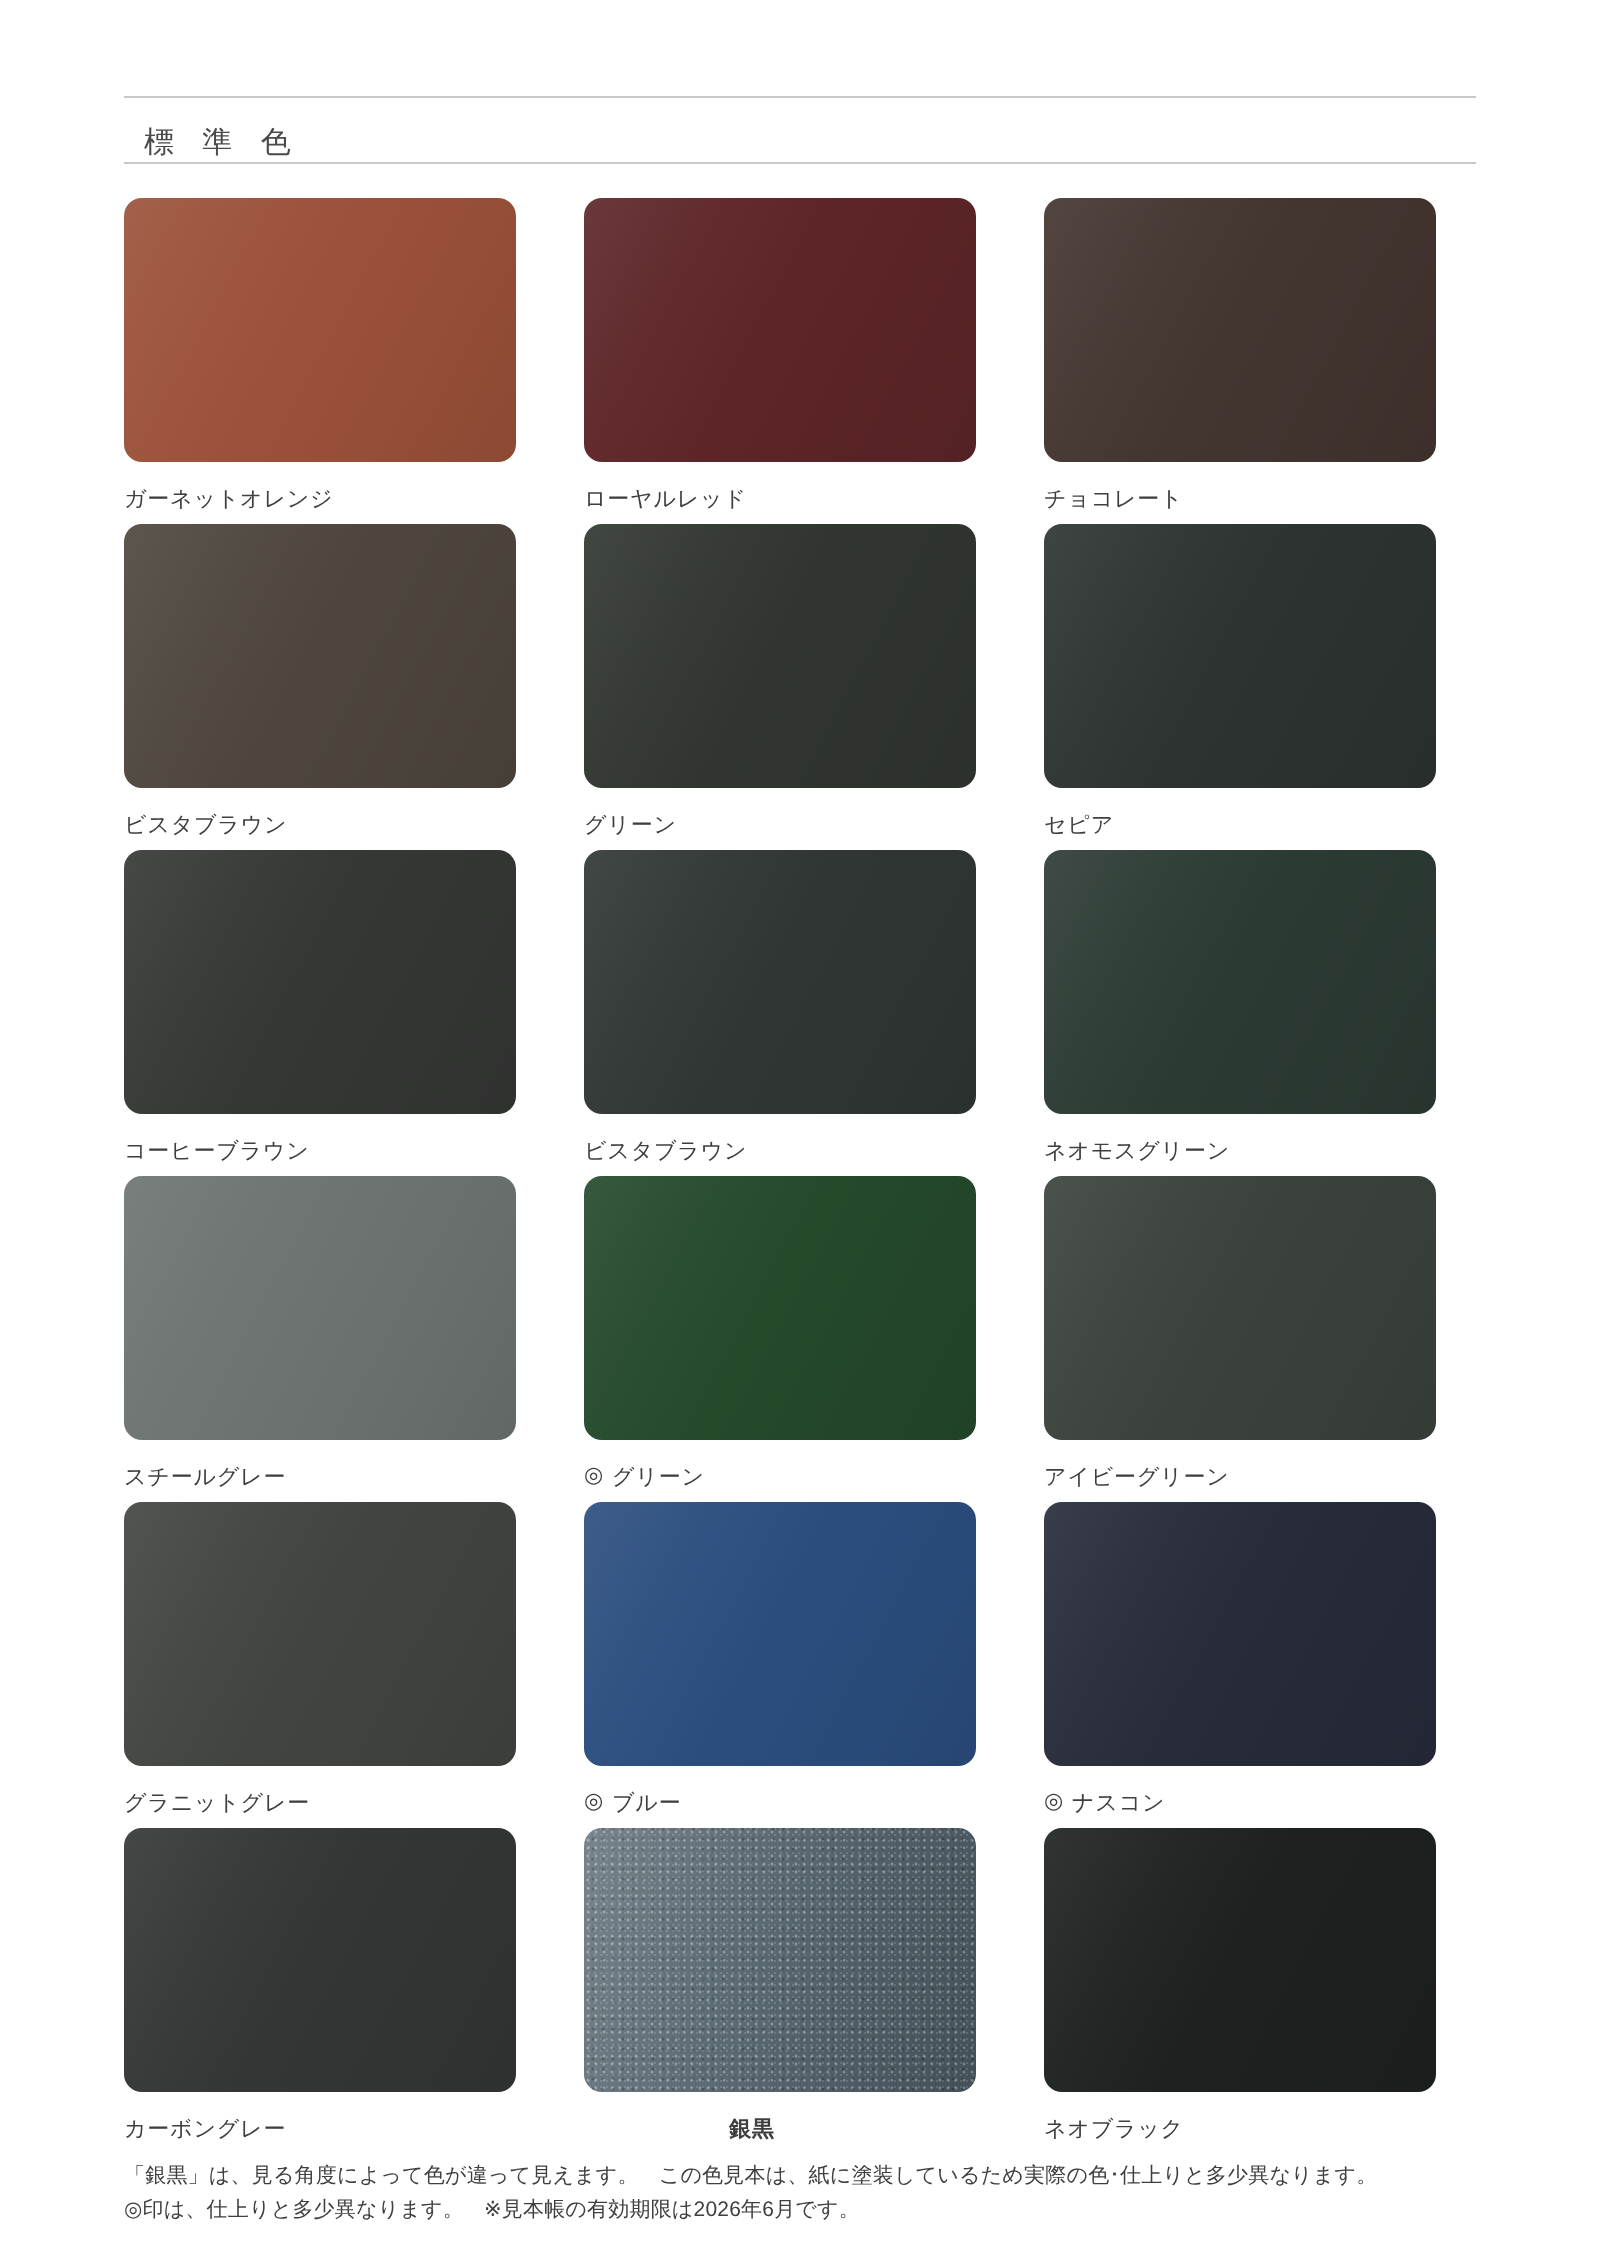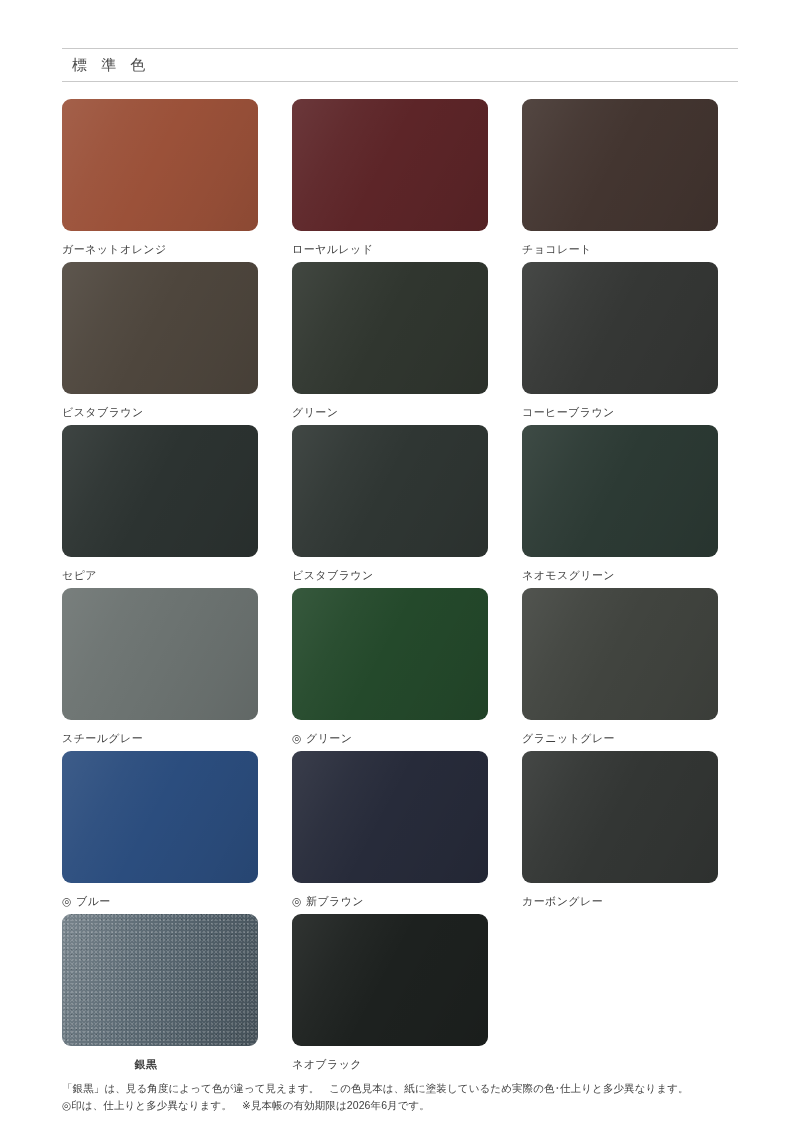--- a/index.html
+++ b/index.html
@@ -31,21 +31,21 @@
 
   .header-rule-top {
     height: 1px;
     background: #c9c9c9;
     width: 100%;
   }
 
   .header-title-row {
     height: 32px;
     display: flex;
-    align-items: center;
+    align-items: flex-end;
   }
 
   .header-title {
     font-size: 15px;
     letter-spacing: 5px;
     color: #4a4a4a;
     font-weight: 400;
     padding-left: 10px;
   }
 
@@ -195,29 +195,29 @@
           <span>ビスタブラウン</span>
         </div>
       </div>
       <div class="cell">
         <div class="swatch" style="background-color: rgb(48, 54, 47);"></div>
         <div class="label">
           <span>グリーン</span>
         </div>
       </div>
       <div class="cell">
+        <div class="swatch" style="background-color: rgb(44, 51, 49);"></div>
+        <div class="label">
+          <span>セピア</span>
+        </div>
+      </div>
+      <div class="cell">
         <div class="swatch" style="background-color: rgb(53, 55, 53);"></div>
         <div class="label">
           <span>コーヒーブラウン</span>
-        </div>
-      </div>
-      <div class="cell">
-        <div class="swatch" style="background-color: rgb(44, 51, 49);"></div>
-        <div class="label">
-          <span>セピア</span>
         </div>
       </div>
       <div class="cell">
         <div class="swatch" style="background-color: rgb(47, 54, 51);"></div>
         <div class="label">
           <span>ビスタブラウン</span>
         </div>
       </div>
       <div class="cell">
         <div class="swatch" style="background-color: rgb(44, 58, 52);"></div>
@@ -232,37 +232,43 @@
         </div>
       </div>
       <div class="cell">
         <div class="swatch" style="background-color: rgb(36, 73, 43);"></div>
         <div class="label">
           <span class="mark">◎</span>
           <span>グリーン</span>
         </div>
       </div>
       <div class="cell">
+        <div class="swatch" style="background-color: rgb(58, 66, 59);"></div>
+        <div class="label">
+          <span>アイビーグリーン</span>
+        </div>
+      </div>
+      <div class="cell">
         <div class="swatch" style="background-color: rgb(65, 68, 63);"></div>
         <div class="label">
           <span>グラニットグレー</span>
         </div>
       </div>
       <div class="cell">
         <div class="swatch" style="background-color: rgb(43, 77, 126);"></div>
         <div class="label">
           <span class="mark">◎</span>
           <span>ブルー</span>
         </div>
       </div>
       <div class="cell">
         <div class="swatch" style="background-color: rgb(39, 43, 58);"></div>
         <div class="label">
           <span class="mark">◎</span>
-          <span>新ブラウン</span>
+          <span>ナスコン</span>
         </div>
       </div>
       <div class="cell">
         <div class="swatch" style="background-color: rgb(51, 54, 52);"></div>
         <div class="label">
           <span>カーボングレー</span>
         </div>
       </div>
       <div class="cell">
         <div class="swatch metallic" style="background-color: rgb(86, 101, 111);"></div>

